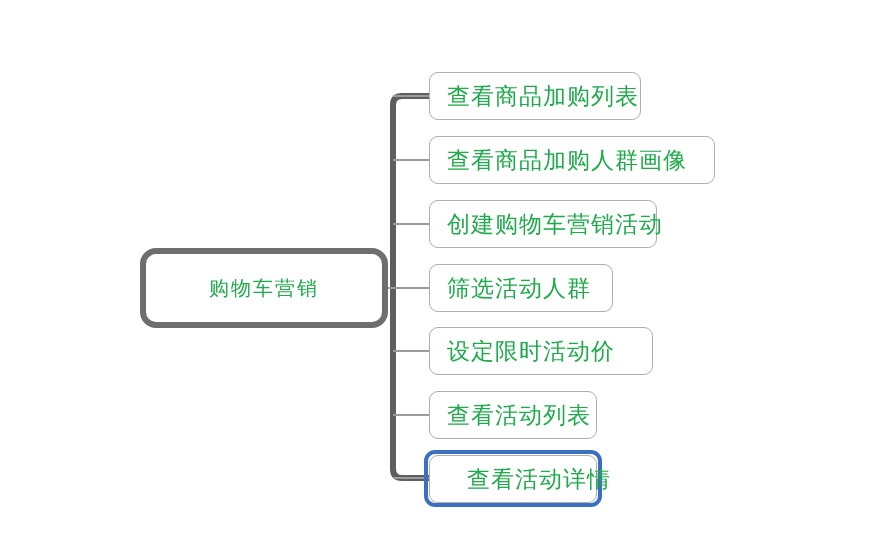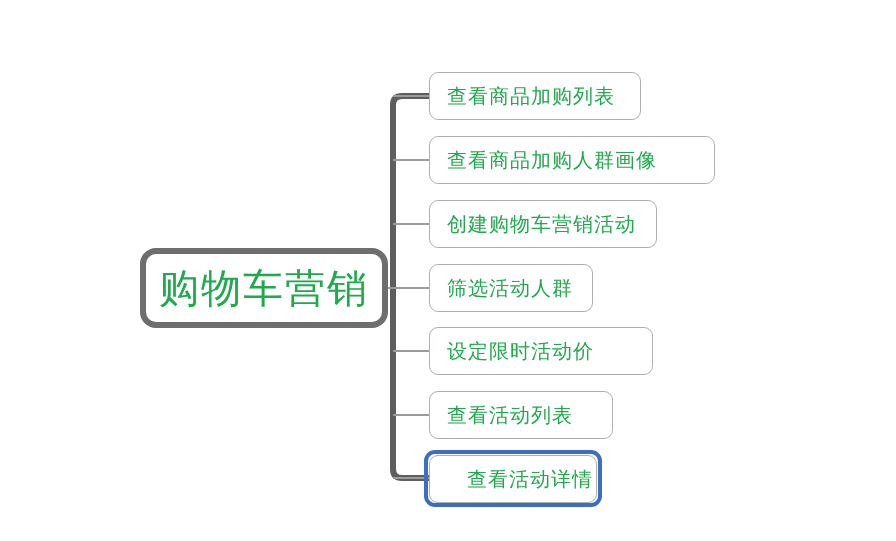--- a/index.html
+++ b/index.html
@@ -43,42 +43,42 @@
     box-sizing: border-box;
     border: 6px solid #6e6e6e;
     border-radius: 16px;
     background: #ffffff;
     display: flex;
     align-items: center;
     justify-content: center;
   }
   .root-label {
     color: #1faa4b;
-    font-size: 40px;
+    font-size: 20px;
     letter-spacing: 2px;
     line-height: 1;
     white-space: nowrap;
   }
 
   
   .child-node {
     position: absolute;
     box-sizing: border-box;
     height: 48px;
     border: 1px solid #aeaeae;
     border-radius: 9px;
     background: #ffffff;
     display: flex;
     align-items: center;
     padding-left: 17px;
     padding-right: 17px;
   }
   .child-label {
     color: #1faa4b;
-    font-size: 20px;
+    font-size: 23px;
     line-height: 1;
     white-space: nowrap;
     letter-spacing: 1px;
   }
 
   
   .sel-ring {
     position: absolute;
     box-sizing: border-box;
     border: 4px solid #3b6fc2;
@@ -115,29 +115,29 @@
   </div>
 
   <div class="child-node" style="left:429px; top:136px; width:286px;">
     <span class="child-label">查看商品加购人群画像</span>
   </div>
 
   <div class="child-node" style="left:429px; top:200px; width:228px;text-align:right;">
     <span class="child-label">创建购物车营销活动</span>
   </div>
 
-  <div class="child-node" style="left:429px; top:264px; width:164px;">
+  <div class="child-node" style="left:429px; top:264px; width:184px;">
     <span class="child-label">筛选活动人群</span>
   </div>
 
   <div class="child-node" style="left:429px; top:327px; width:224px;">
     <span class="child-label">设定限时活动价</span>
   </div>
 
-  <div class="child-node" style="left:429px; top:391px; width:184px;">
+  <div class="child-node" style="left:429px; top:391px; width:168px;">
     <span class="child-label">查看活动列表</span>
   </div>
 
   <div class="sel-ring" style="left:424px; top:450px; width:178px; height:57px;"></div>
 
   <div class="child-node" style="left:429px; top:455px; width:168px;padding-left:37px;">
     <span class="child-label">查看活动详情</span>
   </div>
 
 </div>

